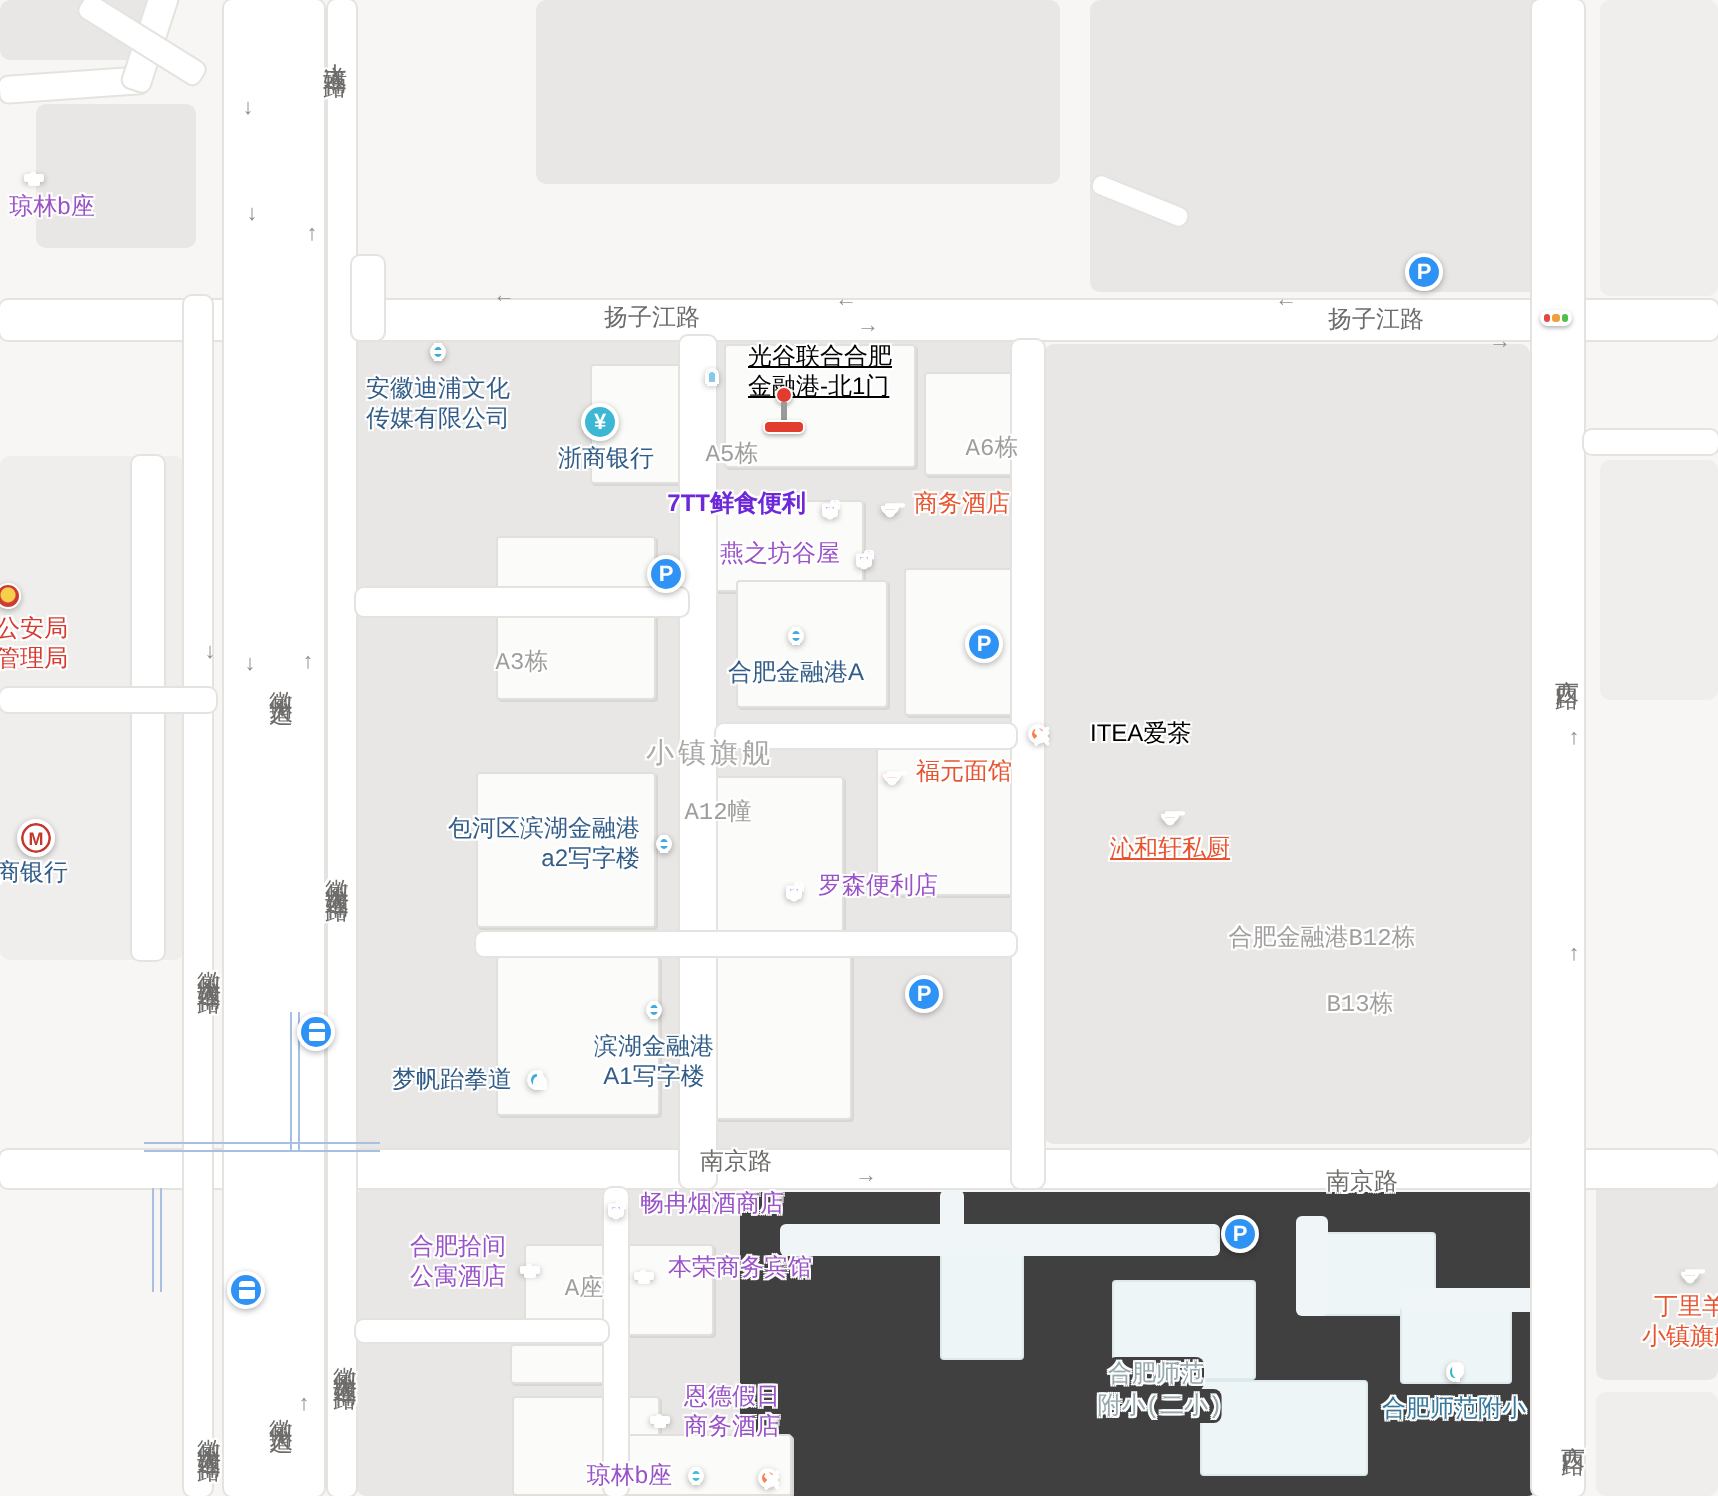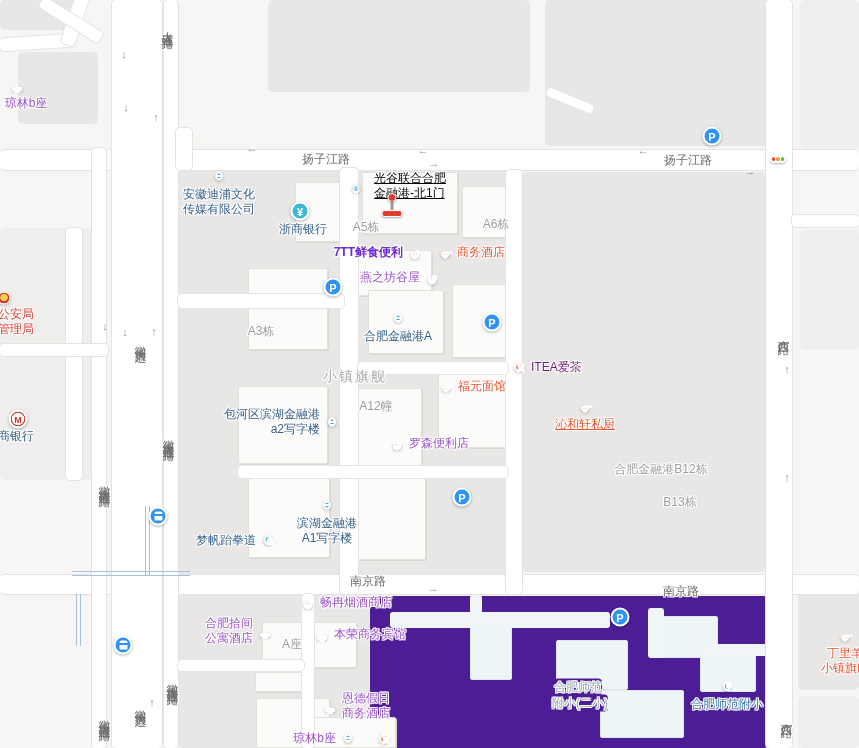--- a/index.html
+++ b/index.html
@@ -1,36 +1,36 @@
 <!DOCTYPE html>
 <html><head>
 <meta charset="utf-8">
 <style>
   html,body{margin:0;padding:0;background:#ddd;}
   #stage{position:relative;width:859px;height:748px;overflow:hidden;background:#f7f6f4;
          font-family:"Liberation Sans",sans-serif;}
   #stage *{box-sizing:border-box;}
   .plot{position:absolute;background:#e8e7e5;border-radius:5px;z-index:1;}
   .plot.light{background:#efeeec;}
-  .school{position:absolute;background:#4c1d95;border-radius:4px;z-index:1;}
+  .school{position:absolute;background:#404040;border-radius:4px;z-index:1;}
   .building{position:absolute;background:#fbfbfa;border:1px solid #e2e0dd;
             box-shadow:1px 1px 0 #d9d7d4;border-radius:2px;z-index:2;}
   .building.sc{background:#eef5f7;border-color:#dde9ec;box-shadow:none;}
   .spath{position:absolute;background:#f0f6f8;border-radius:3px;z-index:2;}
   .road{position:absolute;background:#ffffff;box-shadow:0 0 0 1px #e5e3e0;border-radius:4px;z-index:3;}
   .metro{position:absolute;z-index:4;}
   .metro.v{border-left:1.5px solid #a7c0df;border-right:1.5px solid #a7c0df;}
   .metro.h{border-top:1.5px solid #a7c0df;border-bottom:1.5px solid #a7c0df;}
   .halo{text-shadow:1px 0 0 #fff,-1px 0 0 #fff,0 1px 0 #fff,0 -1px 0 #fff,
         1px 1px 0 #fff,-1px -1px 0 #fff,1px -1px 0 #fff,-1px 1px 0 #fff;}
   .rlabel{position:absolute;transform:translate(-50%,-50%);font-size:12px;color:#6e6c6a;
           white-space:nowrap;z-index:5;}
   .rlabel.vert{writing-mode:vertical-rl;letter-spacing:2px;}
   .alabel{position:absolute;transform:translate(-50%,-50%);font-size:12px;color:#a09e9c;
-          white-space:nowrap;z-index:5;}
+          white-space:nowrap;z-index:5;font-family:Liberation Mono, monospace;}
   .alabel.big{font-size:14px;letter-spacing:2px;color:#aaa8a6;}
   .alabel.school{color:#95a8ae;}
   .arrow{position:absolute;transform:translate(-50%,-50%);font-size:11px;color:#909090;z-index:5;}
   .poi{position:absolute;width:0;height:0;z-index:6;}
   .icon{position:absolute;left:0;top:0;transform:translate(-50%,-50%);width:19px;height:19px;
         border-radius:50%;border:2px solid #fff;box-shadow:0 1px 3px rgba(0,0,0,.3);
         display:flex;align-items:center;justify-content:center;}
   .icon.ring{box-shadow:0 1px 3px rgba(0,0,0,.3),inset 0 0 0 1.3px #c6362e;}
   .icon.emblem{width:13px;height:13px;border-width:1px;
         background:radial-gradient(circle at 50% 45%,#f6cf4d 0 42%,#cf3a31 50% 100%);}
@@ -164,21 +164,21 @@
     <div class="rlabel halo vert" style="left: 104px; top: 716px;">徽州大道辅路</div>
     <div class="rlabel halo vert" style="left: 140px; top: 704px;">徽州大道</div>
     <div class="rlabel halo vert" style="left: 172px; top: 680px;">徽州大道辅路</div>
     <div class="rlabel halo vert" style="left: 167px; top: 26px;">大道辅路</div>
     <div class="rlabel halo vert" style="left: 783px; top: 333px;">广西路</div>
     <div class="rlabel halo vert" style="left: 786px; top: 716px;">广西路</div>
     <div class="alabel halo" style="left: 366px; top: 227px;">A5栋</div>
     <div class="alabel halo" style="left: 496px; top: 224px;">A6栋</div>
     <div class="alabel halo" style="left: 261px; top: 331px;">A3栋</div>
     <div class="alabel halo big" style="left: 355px; top: 377px;">小镇旗舰</div>
-    <div class="alabel halo" style="left: 376px; top: 406px;">A12幢</div>
+    <div class="alabel halo" style="left: 359px; top: 406px;">A12幢</div>
     <div class="alabel halo" style="left: 661px; top: 469px;">合肥金融港B12栋</div>
     <div class="alabel halo" style="left: 680px; top: 502px;">B13栋</div>
     <div class="alabel halo" style="left: 292px; top: 644px;">A座</div>
     <div class="alabel halo school" style="left: 578px; top: 687px;">合肥师范</div>
     <div class="alabel halo school" style="left: 580px; top: 703px;">附小(二小)</div>
     <div class="poi" style="left: 17px; top: 85px;">
       <div class="icon g-hotel" style="background: rgb(160, 95, 208);">
         <div class="g-hotel glyph"></div>
       </div>
       <div class="label halo side-below" style="color: rgb(154, 82, 200); margin-left: 9px;">
@@ -238,21 +238,21 @@
         <div class="g-bldg glyph"></div>
       </div>
       <div class="label halo side-below" style="color: rgb(49, 93, 136);">
         <div class="lline">合肥金融港A</div>
       </div>
     </div>
     <div class="poi" style="left: 519px; top: 367px;">
       <div class="icon g-fork" style="background: rgb(245, 129, 78);">
         <div class="g-fork glyph"></div>
       </div>
-      <div class="label halo side-right" style="color: #701a75;">
+      <div class="label halo side-right" style="color: #000000; margin-left: 14px;">
         <div class="lline">ITEA爱茶</div>
       </div>
     </div>
     <div class="poi" style="left: 446px; top: 386px;">
       <div class="icon g-food" style="background: rgb(245, 129, 78);">
         <div class="g-food glyph"></div>
       </div>
       <div class="label halo side-right" style="color: rgb(232, 84, 47);">
         <div class="lline">福元面馆</div>
       </div>

